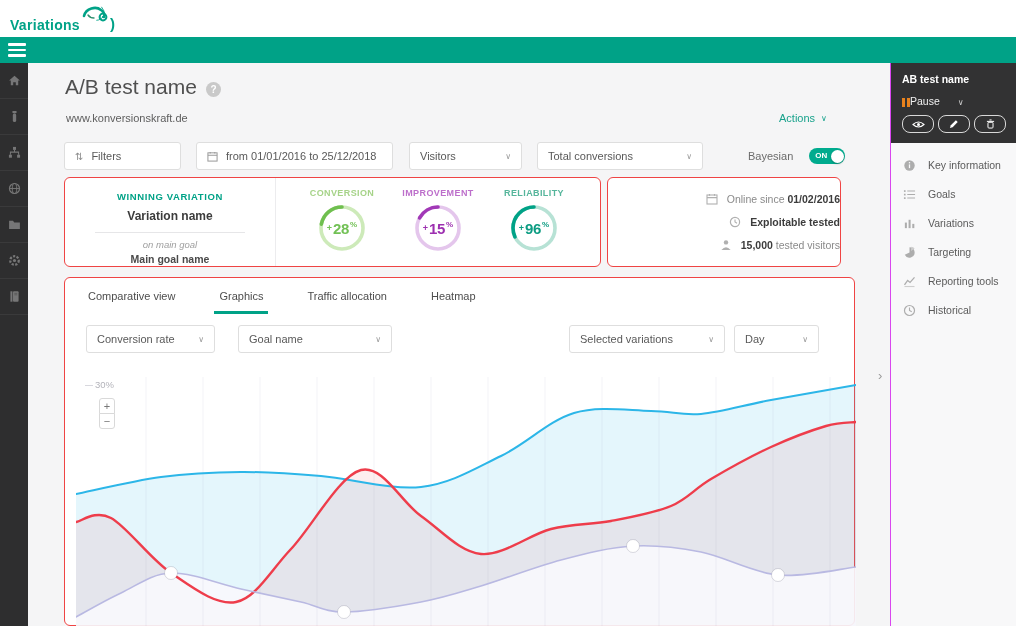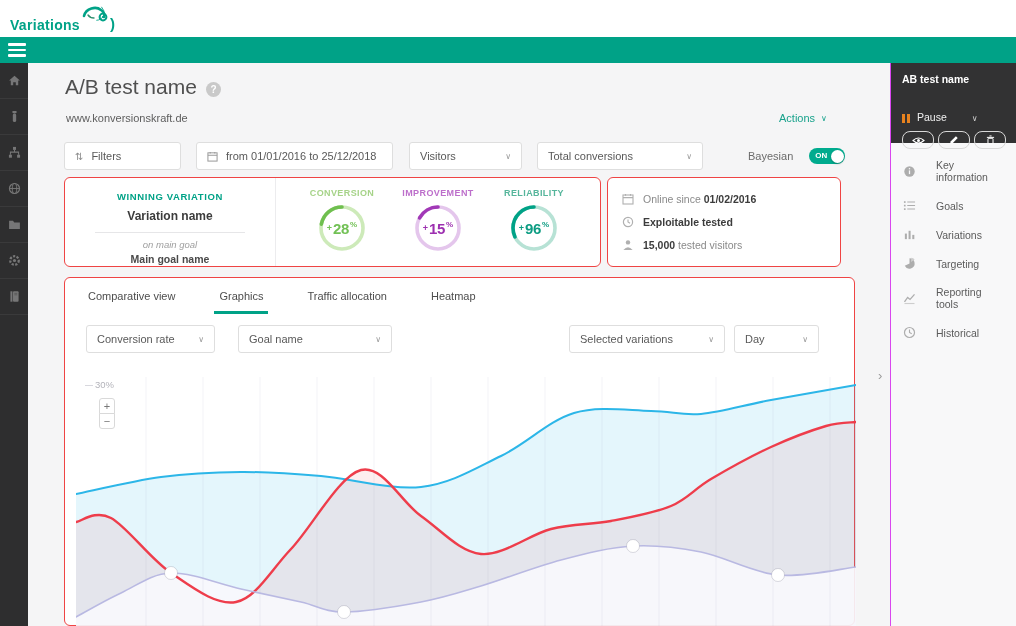--- a/index.html
+++ b/index.html
@@ -57,21 +57,21 @@
   #winning-goal{font-size:10.5px;font-weight:bold;color:#4a4a4a;margin-top:3px;}
   #gauges{flex:1;display:flex;justify-content:space-around;padding:10px 18px 0 18px;}
   .gauge{display:flex;flex-direction:column;align-items:center;width:96px;}
   .gauge-label{font-size:9px;font-weight:bold;letter-spacing:.4px;}
   .gauge-donut{position:relative;width:50px;height:50px;margin-top:5px;}
   .gauge-value{position:absolute;inset:0;display:flex;align-items:center;justify-content:center;font-weight:bold;}
   .gauge-sign{font-size:9px;margin-right:1px;}
   .gauge-num{font-size:15px;letter-spacing:-.3px;}
   .gauge-unit{font-size:8px;margin-left:1px;transform:translateY(-4px);}
 
-  #card-details{left:579px;top:114px;width:234px;height:90px;display:flex;flex-direction:column;justify-content:center;gap:11px;padding-left:14px;}
+  #card-details{left:579px;top:114px;width:234px;height:90px;display:flex;flex-direction:column;justify-content:center;gap:11px;padding-left:14px;align-items:flex-end;}
   .detail-row{display:flex;align-items:center;gap:9px;font-size:10.5px;color:#8a8a8a;}
   .detail-row b{color:#3c3c3c;}
 
   
   #panel{left:36px;top:214px;width:791px;height:349px;}
   #tabs{position:absolute;left:18px;top:9px;display:flex;gap:34px;}
   .tab{font-size:11px;color:#4d4d4d;padding:3px 5px 9px 5px;cursor:pointer;border-bottom:3px solid transparent;}
   .tab.active{border-bottom-color:#00a287;}
   .ctrl{position:absolute;top:47px;}
   #ctrl-metric{left:21px;width:129px;}
@@ -88,29 +88,29 @@
   .zoom-btn:last-child{border-radius:0 0 3px 3px;margin-top:-1px;}
   #chart-svg{position:absolute;left:11px;top:93px;}
 
   
   #panel-toggle{left:878px;top:368px;font-size:13px;color:#9a9a9a;cursor:pointer;}
 
   
   #right-sidebar{left:890px;top:63px;width:126px;height:563px;background:#f8f8f9;border-left:1px solid #d946ef;box-sizing:border-box;}
   #rs-header{position:absolute;left:0;top:0;width:126px;height:80px;background:#323233;padding:10px 11px;box-sizing:border-box;}
   #rs-title{font-size:10.5px;font-weight:bold;color:#fff;}
-  #rs-pause-row{display:flex;align-items:flex-end;margin-top:26px;gap:7px;cursor:pointer;}
+  #rs-pause-row{display:flex;align-items:flex-end;margin-top:10px;cursor:pointer;}
   #pause-icon{display:flex;gap:2px;}
   #pause-icon span{display:block;width:3px;height:9px;background:#e8821e;}
   #rs-pause-label{font-size:10.5px;color:#f0f0f0;}
   #rs-pause-chev{font-size:8px;color:#cfcfcf;margin-left:18px;}
   #rs-actions{display:flex;gap:4px;margin-top:8px;}
   .rs-btn{width:31px;height:16px;border:1px solid #d8d8d8;border-radius:8px;display:flex;align-items:center;justify-content:center;cursor:pointer;background:transparent;}
   #rs-nav{position:absolute;left:0;top:88px;width:126px;display:flex;flex-direction:column;gap:0;}
-  .rs-nav-item{display:flex;align-items:center;gap:20px;padding:8px 12px;font-size:10.5px;color:#5b5b5b;cursor:pointer;}
+  .rs-nav-item{display:flex;gap:12px;padding:8px 12px;font-size:10.5px;color:#5b5b5b;cursor:pointer;}
   .rs-nav-item svg{flex:0 0 auto;opacity:.8;}
 </style>
 </head>
 <body>
 
 <div id="topbar" class="abs">
   <div id="logo" class="abs">
     <span id="logo-text">Variations</span>
     <svg width="30" height="28" viewBox="0 0 30 28">
       <path d="M4 12 C6 4 16 2 21 6 C24 8 25 11 24 13" fill="none" stroke="#00a287" stroke-width="2.6" stroke-linecap="round"></path>

